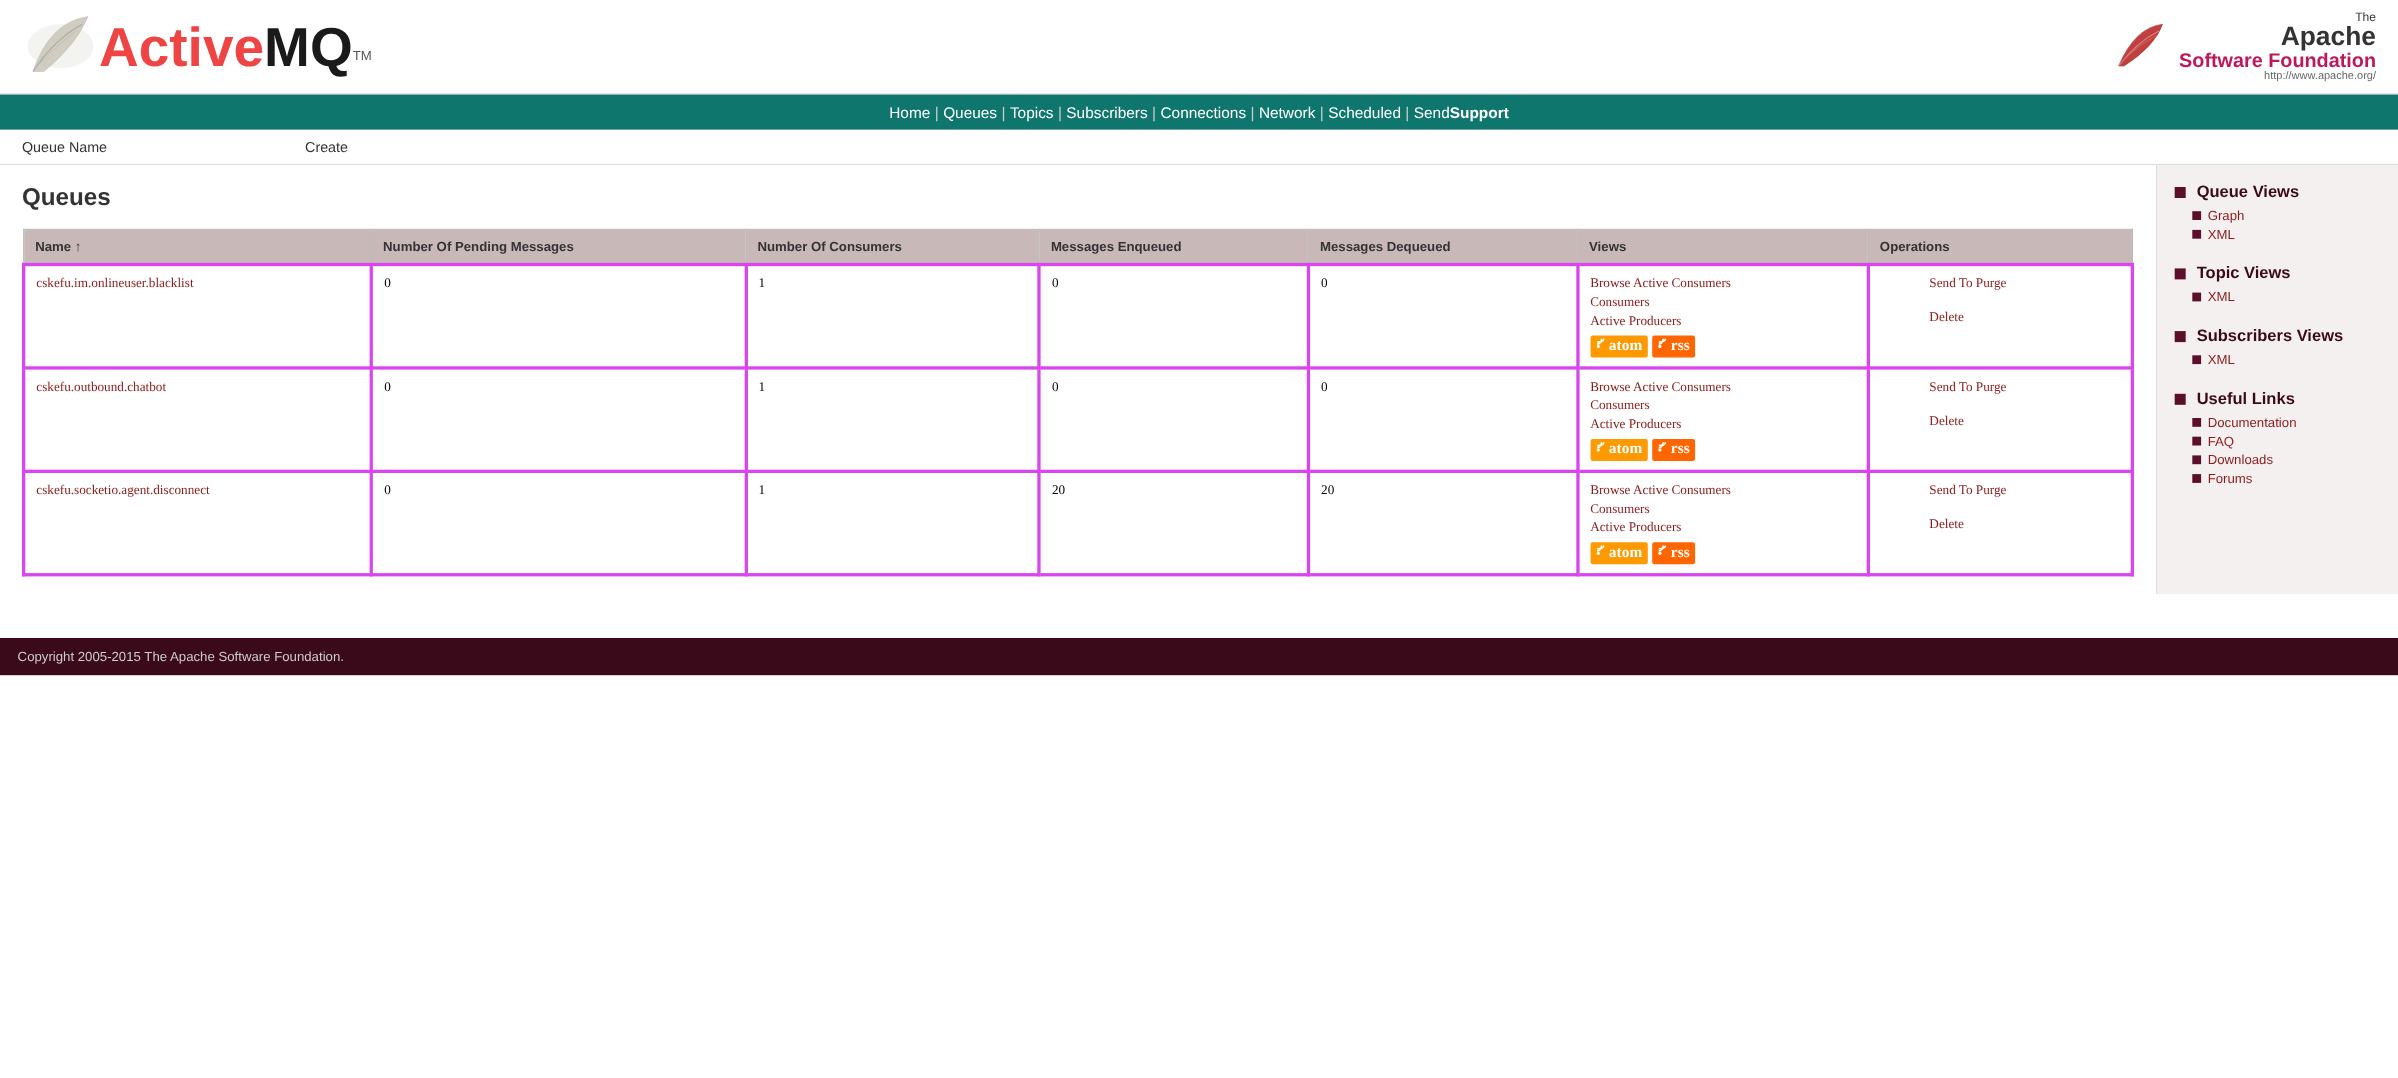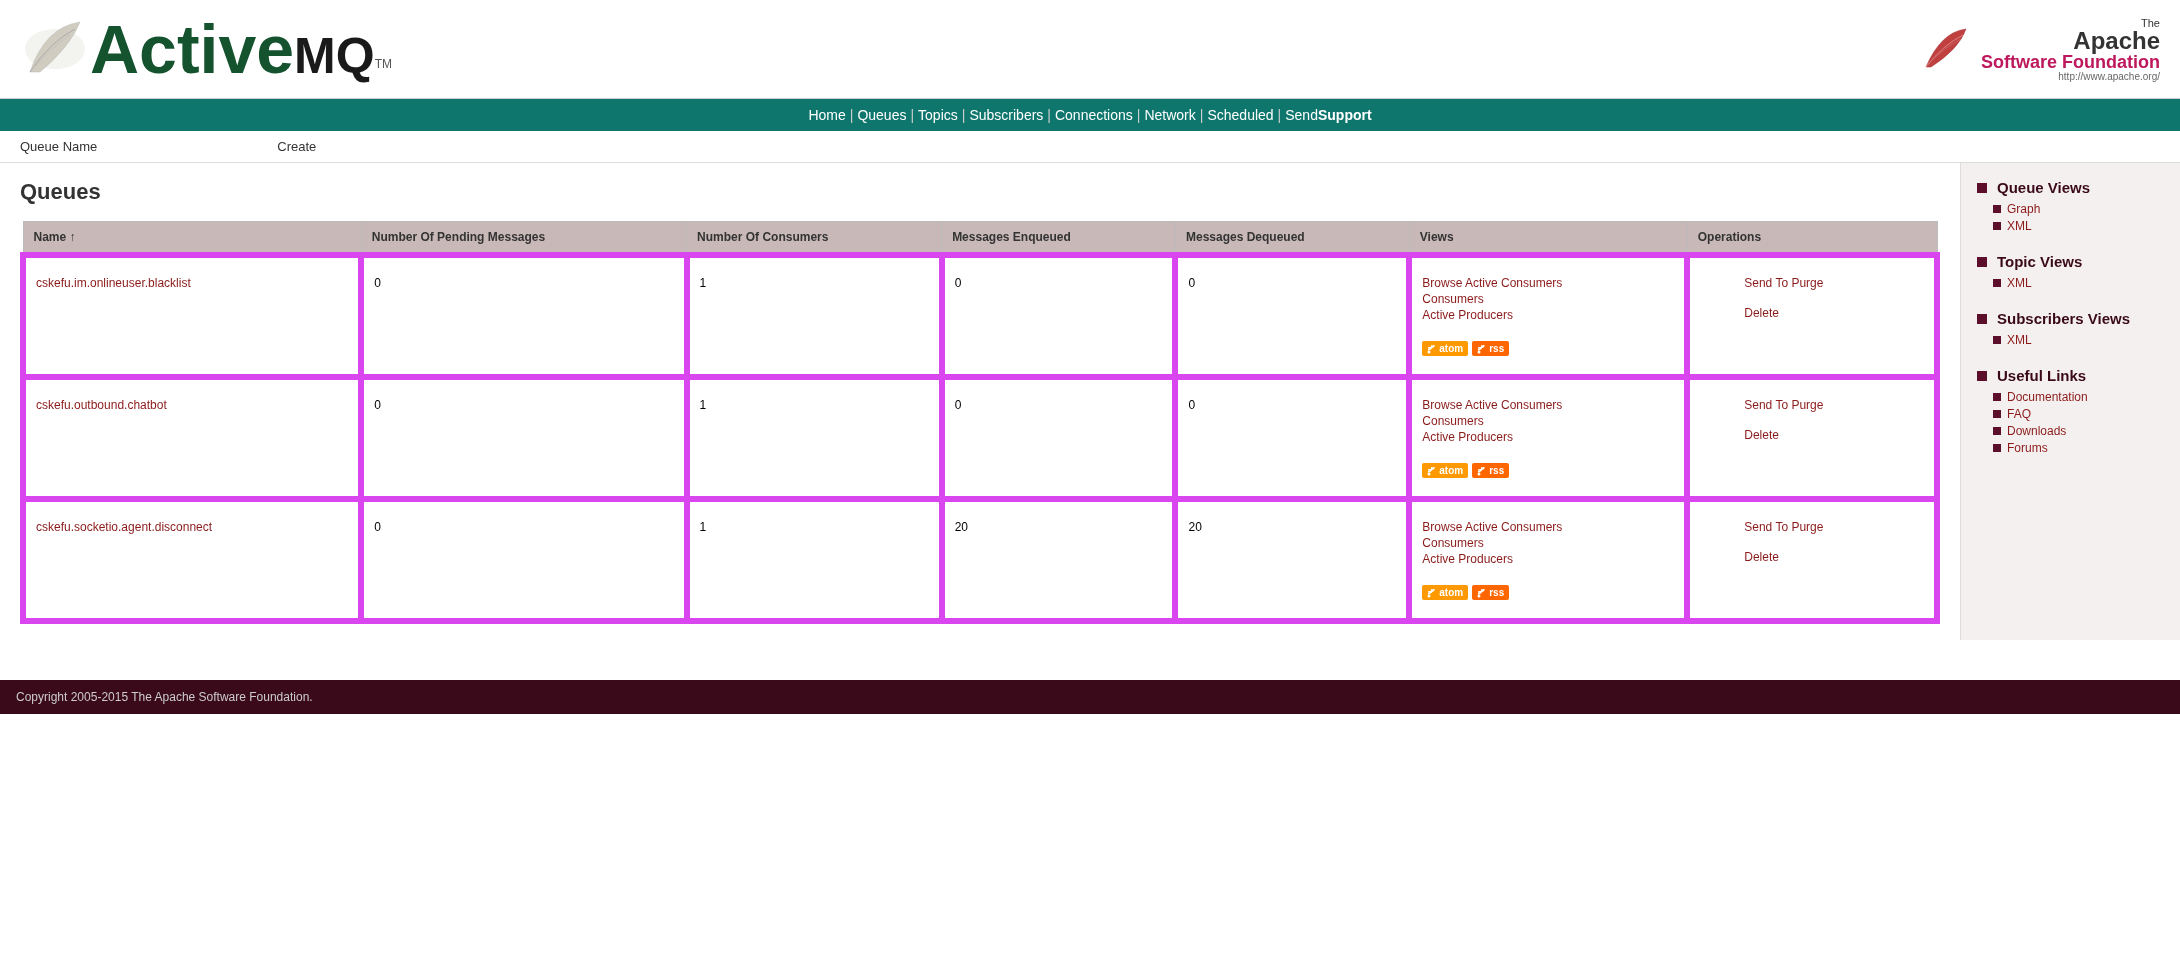--- a/index.html
+++ b/index.html
@@ -26,28 +26,28 @@
     #sidebar { width: 220px; min-width: 200px; background: #f5f0f0; border-left: 1px solid #ddd; padding: 16px; }
 
     
     #page-title { font-size: 22px; font-weight: bold; color: #333; margin-bottom: 16px; }
 
     
     #queues-table { width: 100%; border-collapse: collapse; margin-top: 8px; }
     #queues-table thead tr { background: #c8b8b8; }
     #queues-table thead th { padding: 8px 10px; text-align: left; font-size: 12px; font-weight: bold; color: #333; border: 1px solid #bbb; }
     #queues-table tbody tr { background: #fff; }
-    #queues-table tbody td { padding: 18px 10px; border: 6px solid #d946ef; font-size: 12px; vertical-align: top; }
+    #queues-table tbody td { padding: 8px 10px; border: 3px solid #d946ef; font-size: 12px; vertical-align: top; font-family: Liberation Serif, serif; }
     .queue-link { color: #8b1a1a; text-decoration: none; font-size: 12px; }
 
     
     .views-cell { display: flex; flex-direction: column; gap: 2px; }
     .view-link { color: #8b1a1a; text-decoration: none; font-size: 12px; display: block; }
     .feed-badges { display: flex; gap: 4px; margin-top: 4px; }
-    .feed-badge { display: inline-flex; align-items: center; background: #f90; color: #fff; font-size: 10px; font-weight: bold; padding: 2px 5px; border-radius: 2px; text-decoration: none; gap: 2px; margin-top: 13px; }
+    .feed-badge { display: inline-flex; align-items: flex-start; background: #f90; color: #fff; font-size: 14px; font-weight: bold; padding: 2px 5px; border-radius: 2px; text-decoration: none; gap: 2px; }
     .feed-badge.rss { background: #f60; }
 
     
     .ops-cell { display: flex; flex-direction: column; gap: 16px; margin-left: 44px; }
     .op-link { color: #8b1a1a; text-decoration: none; font-size: 12px; }
 
     
     .sidebar-section { margin-bottom: 20px; }
     .sidebar-section-title { font-size: 15px; font-weight: bold; color: #3a0a1a; margin-bottom: 6px; display: flex; align-items: center; gap: 6px; }
     .sidebar-bullet { display: inline-block; width: 10px; height: 10px; background: #5c0f2b; margin-right: 4px; flex-shrink: 0; }
@@ -73,21 +73,21 @@
 <div id="header">
   <div class="logo-wrap">
 
     <svg class="feather-svg" viewBox="0 0 70 65" xmlns="http://www.w3.org/2000/svg">
       <ellipse cx="35" cy="32" rx="30" ry="20" fill="#e8e8e0" opacity="0.5"></ellipse>
       <path d="M10,55 Q25,10 60,5 Q50,30 20,55 Z" fill="#d0cdc0" stroke="#bbb" stroke-width="0.5"></path>
       <path d="M10,55 Q30,25 55,12" stroke="#aaa" stroke-width="1" fill="none"></path>
       <path d="M12,52 Q32,30 50,18" stroke="#bbb" stroke-width="0.7" fill="none"></path>
     </svg>
     <div>
-      <span style="font-size:68px;font-weight:bold;color:#14532d;font-family:'Arial Black',sans-serif;">Active</span><span style="font-size:50px;font-weight:bold;color:#1a1a1a;font-family:'Arial Black',sans-serif;">MQ</span><sup style="font-size:12px;color:#555;">TM</sup>
+      <span style="font-size:50px;font-weight:bold;color:#ef4444;font-family:'Arial Black',sans-serif;">Active</span><span style="font-size:50px;font-weight:bold;color:#1a1a1a;font-family:'Arial Black',sans-serif;">MQ</span><sup style="font-size:12px;color:#555;">TM</sup>
     </div>
   </div>
   <div class="apache-wrap">
     <svg class="apache-feather-svg" viewBox="0 0 50 45" xmlns="http://www.w3.org/2000/svg">
       <path d="M5,40 Q20,5 45,2 Q38,22 10,40 Z" fill="#c04040" stroke="#a03030" stroke-width="0.5"></path>
       <path d="M5,40 Q22,18 42,8" stroke="#e08080" stroke-width="1" fill="none"></path>
       <path d="M7,37 Q24,20 40,12" stroke="#d07070" stroke-width="0.7" fill="none"></path>
     </svg>
     <div class="apache-text-wrap">
       <div style="font-size:11px;color:#333;">The</div>

